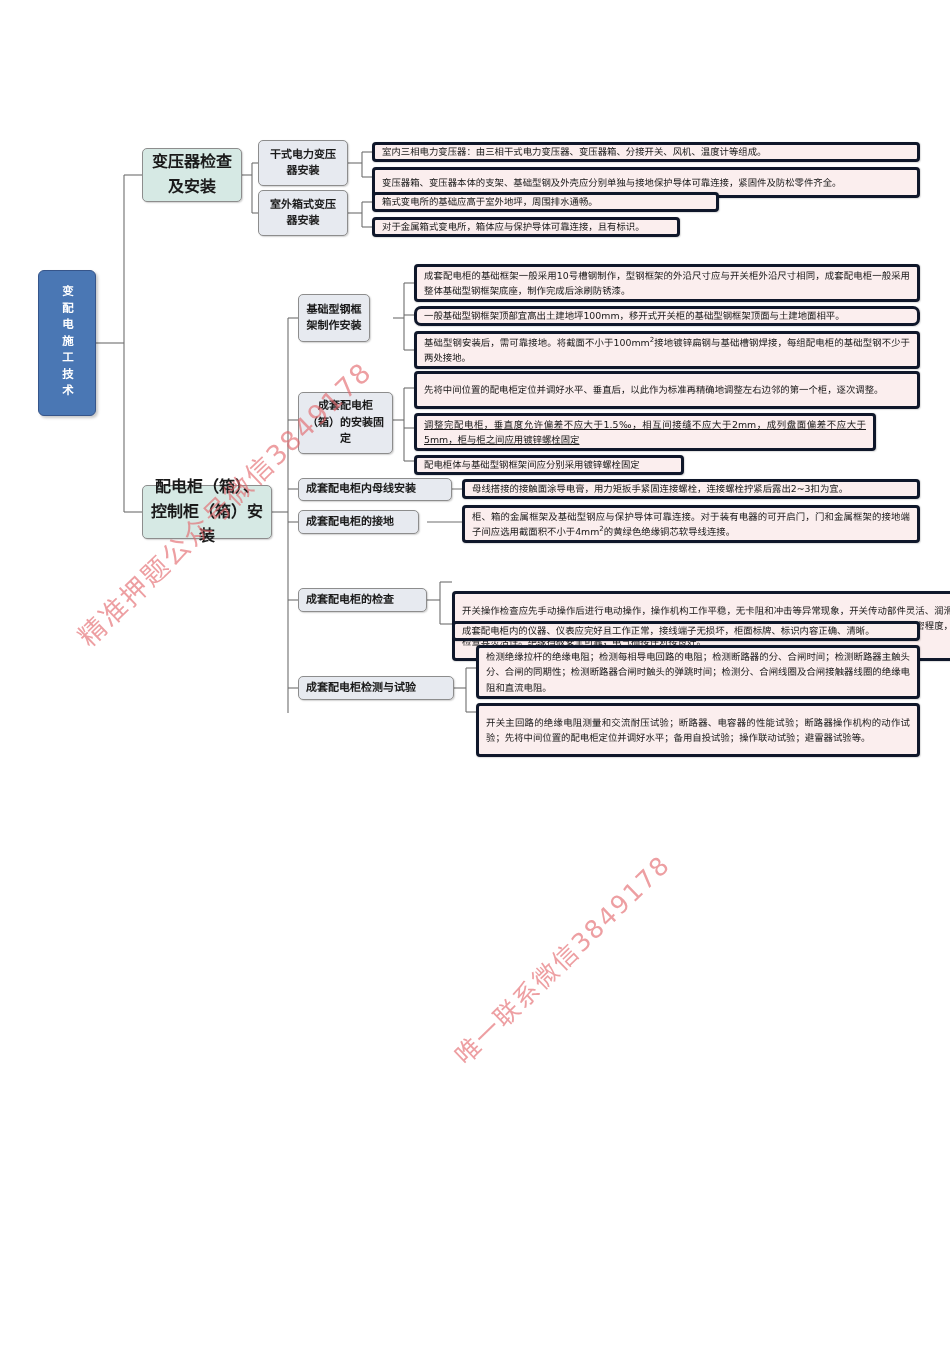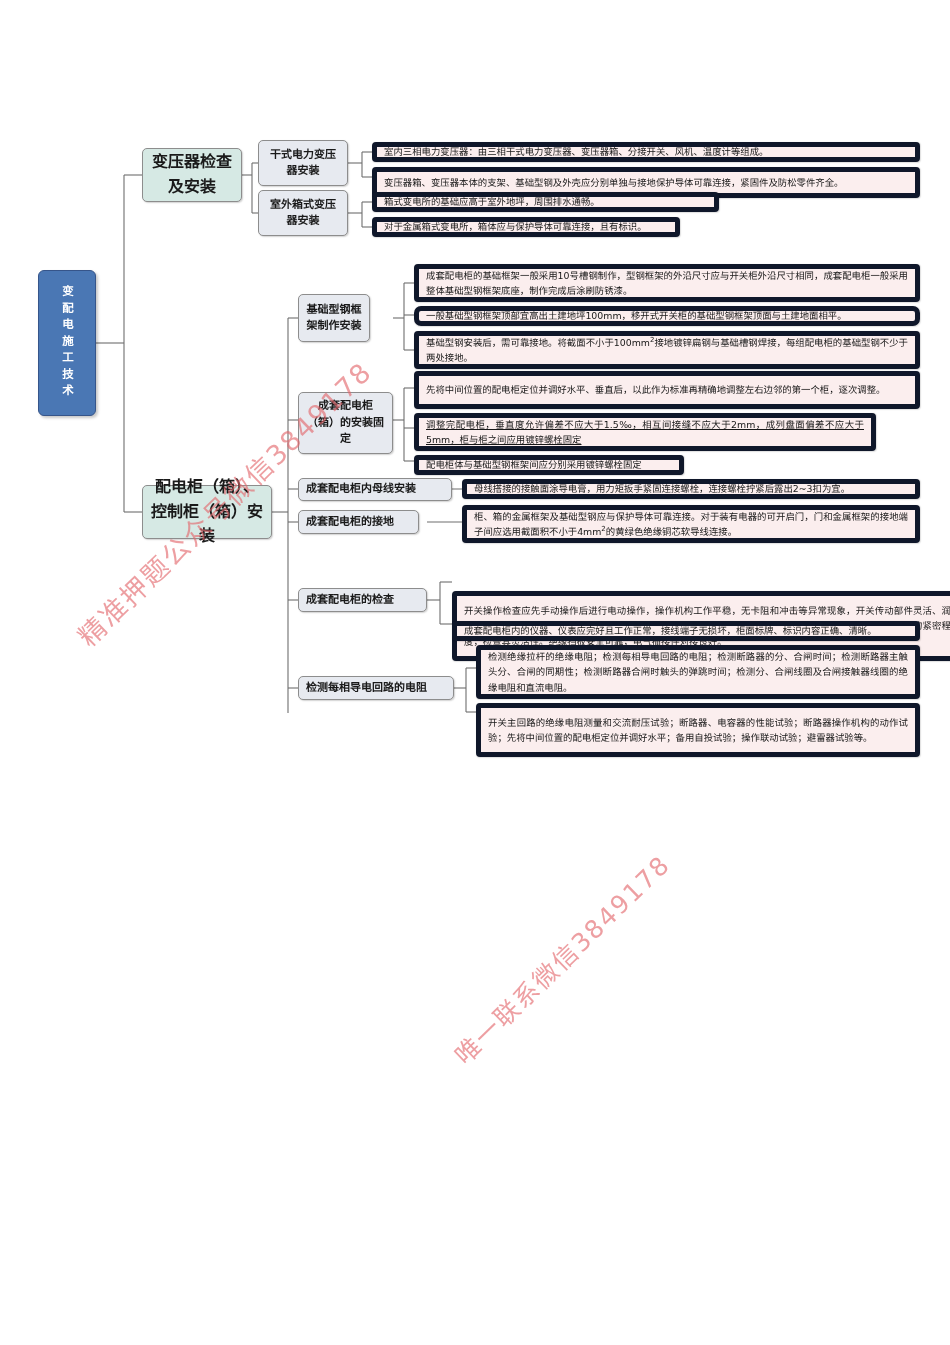--- a/index.html
+++ b/index.html
@@ -49,21 +49,21 @@
   .lv3{
     background:#e7eaf0;
     font-size:11px;line-height:1.5;
     padding:5px 7px;
     justify-content:flex-start;text-align:center;
   }
 
   
   .leaf{
     background:#fbeeee;
-    border:5px solid #0f172a;
+    border:3px solid #0f172a;
     border-radius:4px;
     font-weight:normal;
     font-size:9.4px;line-height:1.62;
     padding:4px 7px;
     color:#171717;
     text-align:justify;
     box-shadow:0.7px 0.7px 1.2px rgba(0,0,0,.13);
   }
   .leaf sup{font-size:7px;vertical-align:super;line-height:0;}
 
@@ -224,21 +224,21 @@
     <span>成套配电柜的检查</span>
   </div>
   <div class="node leaf" style="left:452px;top:547px;width:511px;height:70px;margin-top:44px;">
     <span>开关操作检查应先手动操作后进行电动操作，操作机构工作平稳，无卡阻和冲击等异常现象，开关传动部件灵活、润滑良好，分、合闸指示正确，开关与接插件动作闭锁应可靠。手推式开关进行拉出或推入，检查对位与接触的紧密程度，检查其灵活性。绝缘挡板安全可靠，电气插接件对接良好。</span>
   </div>
   <div class="node leaf" style="left:452px;top:621px;width:468px;height:20px;">
     <span>成套配电柜内的仪器、仪表应完好且工作正常，接线端子无损坏，柜面标牌、标识内容正确、清晰。</span>
   </div>
 
   <div class="node lv3" style="left:298px;top:676px;width:156px;height:24px;">
-    <span>检测每相导电回路的电阻</span>
+    <span>成套配电柜检测与试验</span>
   </div>
   <div class="node leaf" style="left:476px;top:645px;width:444px;height:54px;">
     <span>检测绝缘拉杆的绝缘电阻；检测每相导电回路的电阻；检测断路器的分、合闸时间；检测断路器主触头分、合闸的同期性；检测断路器合闸时触头的弹跳时间；检测分、合闸线圈及合闸接触器线圈的绝缘电阻和直流电阻。</span>
   </div>
   <div class="node leaf" style="left:476px;top:703px;width:444px;height:54px;">
     <span>开关主回路的绝缘电阻测量和交流耐压试验；断路器、电容器的性能试验；断路器操作机构的动作试验；先将中间位置的配电柜定位并调好水平；备用自投试验；操作联动试验；避雷器试验等。</span>
   </div>
 
   <div class="wm" id="wm1">精准押题公众号微信3849178</div>
   <div class="wm" id="wm2">唯一联系微信3849178</div>

